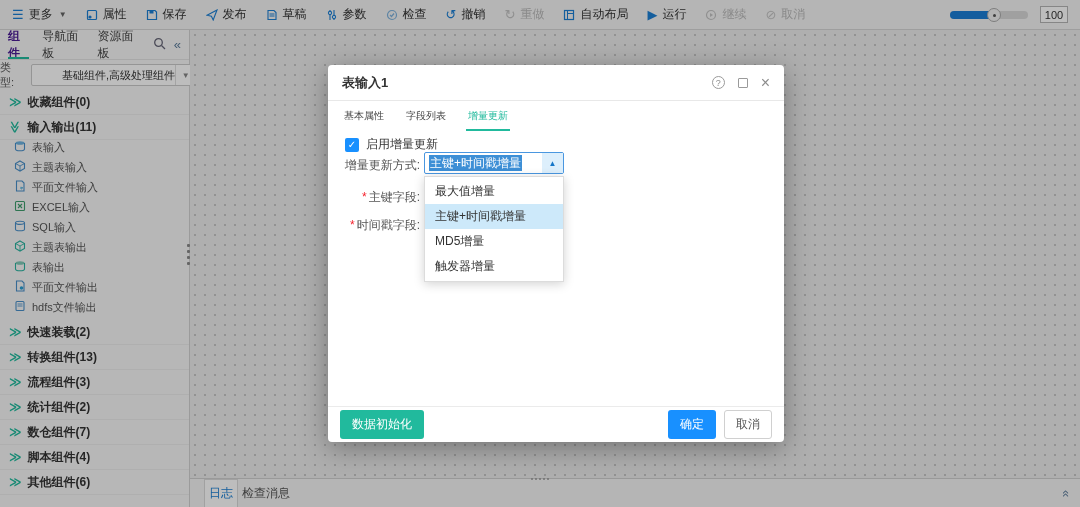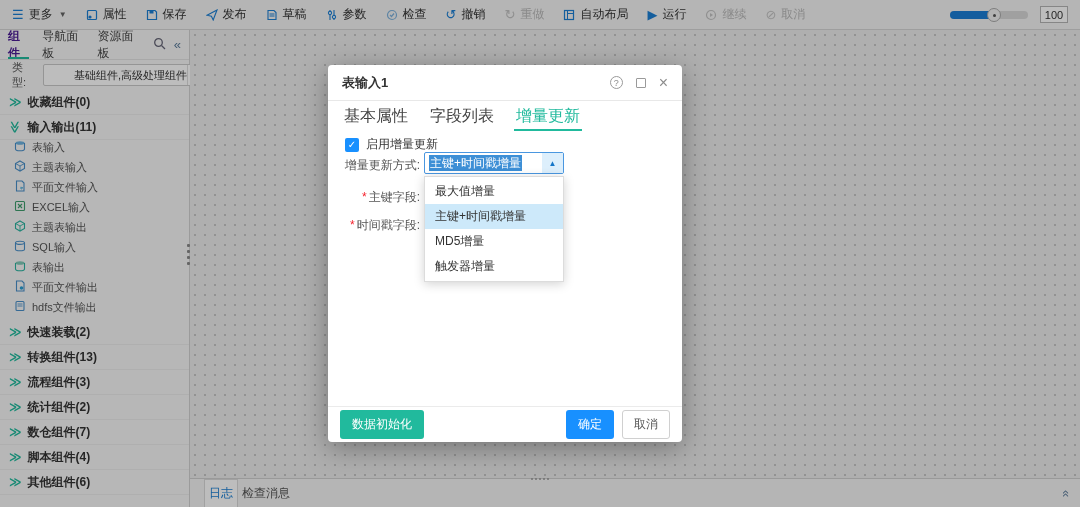--- a/index.html
+++ b/index.html
@@ -30,21 +30,21 @@
   .zoom-val { width:28px; height:17px; background:#fff; border:1px solid #b5b5b5; font-size:11px;
     display:flex; align-items:center; justify-content:center; color:#333; }
   
   .sidebar { position:absolute; top:30px; left:0; width:190px; bottom:0; background:#f7f7f7; border-right:1px solid #d2d2d2; }
   .sb-tabs { display:flex; align-items:center; height:30px; padding:0 8px; gap:13px; border-bottom:1px solid #e3e3e3; }
   .sb-tab { font-size:12px; color:#444; cursor:pointer; position:relative; height:100%; display:flex; align-items:center; }
   .sb-tab.active { color:#4c1d95; font-weight:bold; }
   .sb-tab.active::after { content:""; position:absolute; left:0; right:0; bottom:0; height:2px; background:#21ba9d; }
   .sb-tools { margin-left:auto; display:flex; align-items:center; gap:8px; }
   .sb-tools .collapse { font-size:13px; color:#5a7a9a; cursor:pointer; }
-  .type-row { display:flex; align-items:center; height:30px; padding:0 12px; gap:17px; }
+  .type-row { display:flex; align-items:center; height:30px; padding:0 0; gap:17px; }
   .type-label { font-size:11px; color:#555; }
   .type-select { flex:1; height:22px; background:#fff; border:1px solid #c9c9c9; border-radius:2px;
     display:flex; align-items:center; font-size:11px; color:#333; padding-left:6px; cursor:pointer; }
   .type-select .val { flex:1; overflow:hidden; white-space:nowrap;margin-left:24px; }
   .type-select .car { width:20px; border-left:1px solid #ddd; align-self:stretch; display:flex; align-items:center; justify-content:center; font-size:8px; color:#888; }
   .sec-hdr { height:25px; display:flex; align-items:center; gap:6px; padding:0 9px; font-size:12px; font-weight:bold;
     color:#333; border-bottom:1px solid #ececec; cursor:pointer; }
   .sec-hdr .chev { color:#21ba9d; font-size:12px; font-weight:bold; }
   .sec-hdr .chev.open { display:inline-block; transform:rotate(90deg); }
   .sec-items .item { height:20px; display:flex; align-items:flex-start; gap:6px; padding:0 8px 0 14px;
@@ -61,32 +61,32 @@
     border-top:1px solid #cfcfcf; display:flex; align-items:flex-end; padding:0 10px 0 14px; }
   .bb-tab { font-size:12px; padding:5px 4px; color:#555; cursor:pointer; }
   .bb-tab.active { background:#fff; color:#1b7fd4; border:1px solid #d9d9d9; border-bottom:none; }
   .bb-collapse { margin-left:auto; align-self:center; font-size:13px; color:#5a7a9a;
     display:inline-block; transform:rotate(90deg); cursor:pointer; }
   .drag-dots { position:absolute; left:50%; bottom:27px; transform:translateX(-50%); z-index:6;
     display:flex; gap:2px; }
   .drag-dots i { width:2px; height:2px; background:#9a9a9a; border-radius:50%; }
   
   .overlay { position:absolute; inset:0; background:rgba(0,0,0,0.26); z-index:40; }
-  .modal { position:absolute; left:328px; top:65px; width:354px; height:377px; background:#fff;
+  .modal { position:absolute; left:328px; top:65px; width:456px; height:377px; background:#fff;
     border-radius:4px; box-shadow:0 6px 28px rgba(0,0,0,.35); z-index:60; }
   .m-header { position:absolute; top:0; left:0; right:0; height:36px; border-bottom:1px solid #e8e8e8;
     display:flex; align-items:center; padding:0 14px; }
   .m-title { font-size:13px; font-weight:bold; color:#333; }
   .m-hicons { margin-left:auto; display:flex; align-items:center; gap:13px; color:#8c8c8c; }
   .help-ic { width:13px; height:13px; border:1px solid #9a9a9a; border-radius:50%; font-size:9px;
     display:flex; align-items:center; justify-content:center; cursor:pointer; }
   .max-ic { width:10px; height:10px; border:1px solid #9a9a9a; border-radius:1px; cursor:pointer; }
   .close-ic { font-size:16px; line-height:1; cursor:pointer; }
   .m-tabs { position:absolute; top:36px; left:0; right:0; height:30px; display:flex; gap:22px; padding:0 16px; align-items:center; }
-  .m-tab { font-size:16px; color:#444; cursor:pointer; position:relative; height:100%; display:flex; align-items:center; }
+  .m-tab { font-size:10px; color:#444; cursor:pointer; position:relative; height:100%; display:flex; align-items:center; }
   .m-tab.active { color:#21ba9d; }
   .m-tab.active::after { content:""; position:absolute; left:-2px; right:-2px; bottom:0; height:2px; background:#21ba9d; }
   .chk-row { position:absolute; left:17px; top:71px; display:flex; align-items:center; gap:7px; }
   .chk { width:14px; height:14px; background:#1890ff; border-radius:2px; color:#fff; font-size:10px;
     display:flex; align-items:center; justify-content:center; cursor:pointer; }
   .chk-label { font-size:12px; color:#333; }
   .f-label { position:absolute; width:90px; text-align:right; font-size:12px; color:#555; }
   .req { color:#f5222d; margin-right:2px; }
   .upd-label { left:2px; top:92px; }
   .pk-label  { left:2px; top:124px; }
@@ -277,34 +277,34 @@
           <svg width="12" height="12" viewBox="0 0 12 12">
             <rect x="1.5" y="1.5" width="9" height="9" rx="1" fill="none" stroke="#3f9e6e" stroke-width="1.1"></rect>
             <path d="M4 4 L8 8 M8 4 L4 8" stroke="#3f9e6e" stroke-width="1.1"></path>
           </svg>
         </span>
       <span>EXCEL输入</span>
     </div>
     <div class="item">
       <span>
           <svg width="12" height="12" viewBox="0 0 12 12">
+            <ellipse cx="6" cy="2.8" rx="4.5" ry="1.6" fill="none" stroke="#4a90c9" stroke-width="1.1"></ellipse>
+            <path d="M1.5 2.8 V9.2 C1.5 10.1 3.5 10.8 6 10.8 C8.5 10.8 10.5 10.1 10.5 9.2 V2.8" fill="none" stroke="#4a90c9" stroke-width="1.1"></path>
+          </svg>
+        </span>
+      <span>SQL输入</span>
+    </div>
+    <div class="item">
+      <span>
+          <svg width="12" height="12" viewBox="0 0 12 12">
             <path d="M6 1 L10.5 3.5 V8.5 L6 11 L1.5 8.5 V3.5 Z" fill="none" stroke="#2ab3a0" stroke-width="1.1"></path>
             <path d="M1.5 3.5 L6 6 L10.5 3.5 M6 6 V11" stroke="#2ab3a0" stroke-width="0.9" fill="none"></path>
           </svg>
         </span>
       <span>主题表输出</span>
-    </div>
-    <div class="item">
-      <span>
-          <svg width="12" height="12" viewBox="0 0 12 12">
-            <ellipse cx="6" cy="2.8" rx="4.5" ry="1.6" fill="none" stroke="#4a90c9" stroke-width="1.1"></ellipse>
-            <path d="M1.5 2.8 V9.2 C1.5 10.1 3.5 10.8 6 10.8 C8.5 10.8 10.5 10.1 10.5 9.2 V2.8" fill="none" stroke="#4a90c9" stroke-width="1.1"></path>
-          </svg>
-        </span>
-      <span>SQL输入</span>
     </div>
     <div class="item">
       <span>
           <svg width="12" height="12" viewBox="0 0 12 12">
             <ellipse cx="6" cy="3" rx="4.5" ry="1.8" fill="#7fc9b8"></ellipse>
             <path d="M1.5 3 V9 C1.5 10 3.5 10.8 6 10.8 C8.5 10.8 10.5 10 10.5 9 V3" fill="none" stroke="#2ab3a0" stroke-width="1.1"></path>
           </svg>
         </span>
       <span>表输出</span>
     </div>

